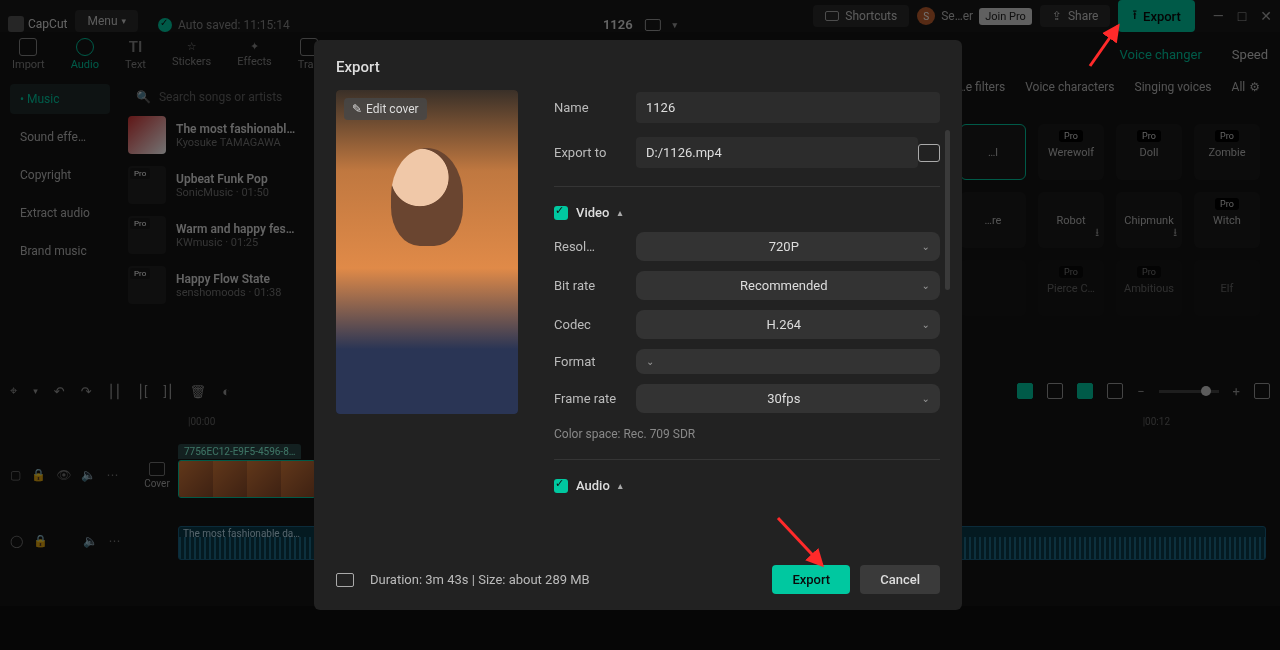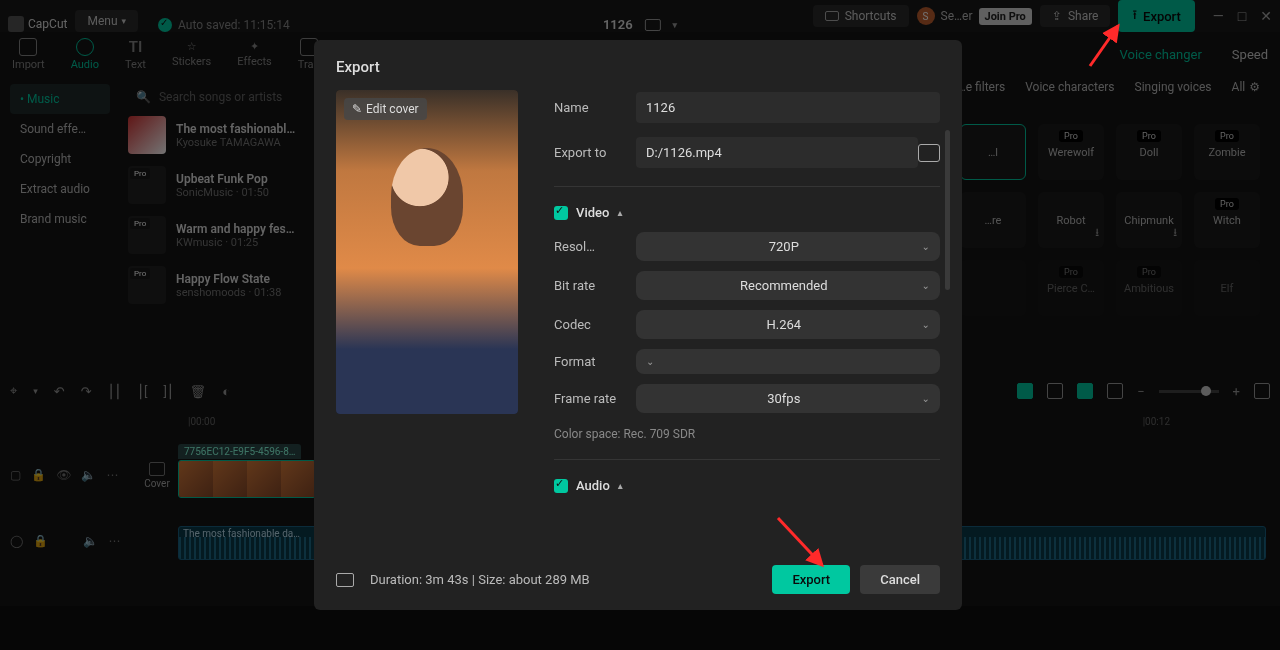--- a/index.html
+++ b/index.html
@@ -8,32 +8,32 @@
 .logo{display:flex;align-items:center;gap:4px;font-size:12px;color:#ddd}
 .logo-icon{width:16px;height:16px;background:#555;border-radius:3px}
 .menu-btn{background:#2a2a2a;padding:4px 12px;border-radius:4px;display:flex;align-items:center;gap:4px;font-size:12px;color:#ccc}
 .auto-saved{display:flex;align-items:center;gap:6px;font-size:12px;color:#888;margin-left:12px}
 .check-ic{width:14px;height:14px;border-radius:50%;background:#00c8a0;position:relative}
 .check-ic::after{content:"✓";position:absolute;top:-1px;left:2px;font-size:10px;color:#111}
 .top-center{position:absolute;left:50%;transform:translateX(-50%);display:flex;align-items:center;gap:12px;font-weight:600;color:#ddd}
 .top-center .layout-ic{width:16px;height:12px;border:1.5px solid #999;border-radius:2px}
 .top-right{margin-left:auto;display:flex;align-items:center;gap:8px}
 .pill-btn{background:#2a2a2a;padding:4px 12px;border-radius:4px;display:flex;align-items:center;gap:6px;font-size:12px;color:#ccc}
-.join-pro{background:#d4d4d4;color:#222;padding:2px 6px;border-radius:3px;font-size:11px;font-weight:700}
+.join-pro{background:#d4d4d4;color:#222;padding:2px 6px;border-radius:3px;font-size:11px;font-weight:400}
 .user-av{width:18px;height:18px;border-radius:50%;background:#c06030;font-size:10px;color:#fff;display:flex;align-items:center;justify-content:center}
 .export-btn{background:#00c8a0;color:#0a0a0a;padding:5px 14px;border-radius:4px;display:flex;align-items:center;gap:6px;font-size:13px;font-weight:500}
 .win-ctrl{display:flex;gap:14px;color:#aaa;margin-left:10px;font-size:14px}
 .tabs-row{height:44px;background:#151515;display:flex;align-items:center;padding:0 12px;gap:26px}
 .tab-item{display:flex;flex-direction:column;align-items:center;gap:2px;color:#888;font-size:11px}
 .tab-item.active{color:#00c8a0}
 .tab-ic{width:18px;height:18px;border:1.5px solid currentColor;border-radius:3px}
 .tabs-right{margin-left:auto;display:flex;gap:30px;font-size:13px;color:#ccc}
 .tabs-right .act{color:#00c8a0}
 .content{display:flex;height:300px}
-.sidebar{width:120px;background:#151515;padding:8px 10px;display:flex;flex-direction:column;}
+.sidebar{width:120px;background:#151515;padding:8px 10px;display:flex;flex-direction:column;gap:8px}
 .side-item{padding:8px 10px;border-radius:4px;color:#bbb;font-size:12px;white-space:nowrap;overflow:hidden;text-overflow:ellipsis}
 .side-item.active{background:#1f2a2a;color:#00c8a0}
 .music-panel{width:200px;background:#151515;padding:8px}
 .search{display:flex;align-items:center;gap:8px;padding:6px 8px;color:#666;font-size:12px}
 .track{display:flex;align-items:center;gap:10px;padding:6px 0}
 .track-art{width:38px;height:38px;background:#222;border-radius:4px;position:relative;overflow:hidden}
 .track-art.red{background:linear-gradient(135deg,#d43333,#fff)}
 .track-art .pro{position:absolute;top:2px;left:2px;background:#1a1a1a;color:#fff;font-size:8px;padding:1px 4px;border-radius:2px}
 .track-info{flex:1;overflow:hidden}
 .track-title{font-size:12px;color:#ddd;font-weight:600;white-space:nowrap;overflow:hidden;text-overflow:ellipsis}

